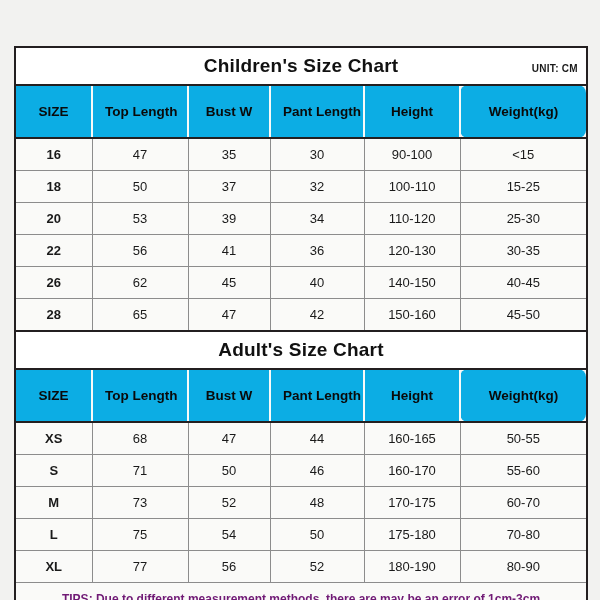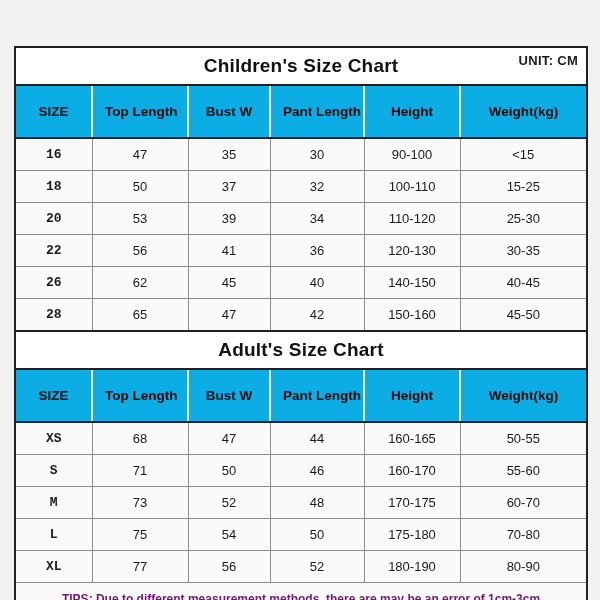--- a/index.html
+++ b/index.html
@@ -46,54 +46,54 @@
   .title-text {
     text-align: center;
     font-size: 19px;
     font-weight: bold;
     color: #111111;
     letter-spacing: 0.2px;
   }
   .unit-text {
     position: absolute;
     right: 8px;
-    bottom: 16px;
-    font-size: 13px;
+    bottom: 10px;
+    font-size: 10px;
     font-weight: bold;
     color: #1a1a1a;
     letter-spacing: 0.3px;
     text-align: right;
   }
   .head-row th {
     background: #0cade4;
     color: #0a0a0a;
     font-size: 13.5px;
     font-weight: bold;
     height: 27px;
     border-right: 2px solid #fafaf8;
     border-bottom: 2px solid #231f20;
     padding: 12px;
     text-align: center;
     white-space: nowrap;
   }
-  .head-row th:last-child { border-right: none; }
+  .head-row th:last-child { border-right: none; border-radius: 8px; }
 
   .data-row td {
     height: 31px;
     font-size: 13px;
     color: #1a1a1a;
     text-align: center;
     border-right: 1.5px solid #8c8c8c;
     border-bottom: 1.5px solid #8c8c8c;
     background: #fafaf8;
     padding: 0;
     white-space: nowrap;
   }
   .data-row td:last-child { border-right: none; }
-  .data-row td.sz { font-weight: bold; font-family: Liberation Mono, monospace; }
+  .data-row td.sz { font-weight: bold; }
   .data-row.last td { border-bottom: 2px solid #231f20; }
 
   .tips-row td {
     height: 30px;
     text-align: center;
     background: #fafaf8;
     padding: 0;
     border: none;
   }
   .tips-text {

